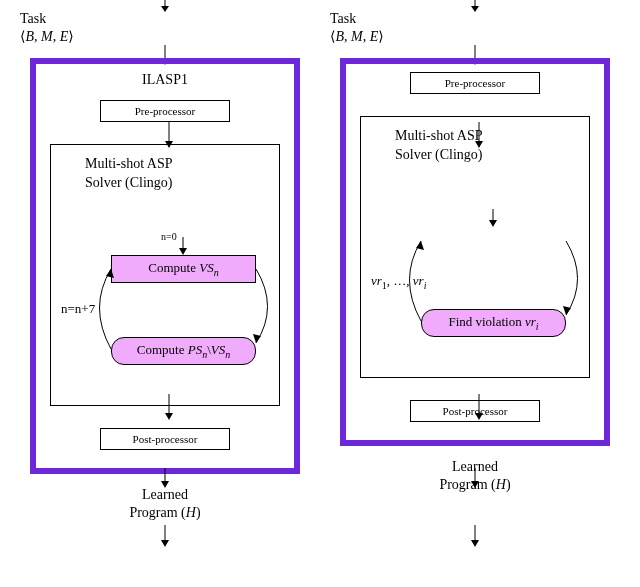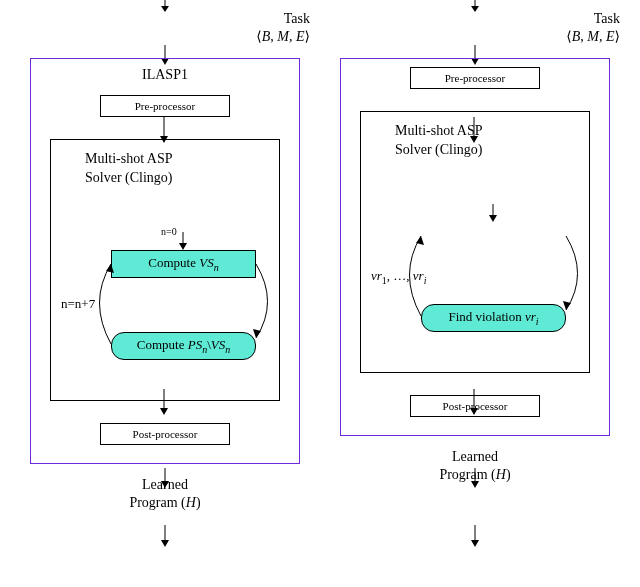--- a/index.html
+++ b/index.html
@@ -12,26 +12,26 @@
     position: relative;
   }
   .col {
     position: absolute;
     top: 0;
     width: 290px;
   }
   .col.left { left: 20px; }
   .col.right { left: 330px; }
   .task-block {
-    text-align: right;
+    text-align: left;
     margin-top: 10px;
     line-height: 1.3;
   }
   .outer-box {
-    border: 1px solid #6d28d9;
+    border: 6px solid #6d28d9;
     width: 270px;
     margin: 0 auto;
     margin-top: 12px;
     padding: 8px 14px 18px 14px;
     position: relative;
   }
   .box-title {
     text-align: center;
     margin-bottom: 12px;
     font-size: 14px;
@@ -63,21 +63,21 @@
     height: 150px;
   }
   .compute-box {
     border: 1px solid #000;
     width: 145px;
     padding: 4px 6px;
     text-align: center;
     font-size: 13px;
     position: absolute;
     left: 50px;
-    background: #5eead4;
+    background: #f0abfc;
   }
   .compute-top { top: 18px; }
   .compute-bot { top: 100px; border-radius: 13px; }
   .loop-label-left {
     position: absolute;
     left: 0;
     top: 64px;
     font-size: 13px;
   }
   .n0-label {

